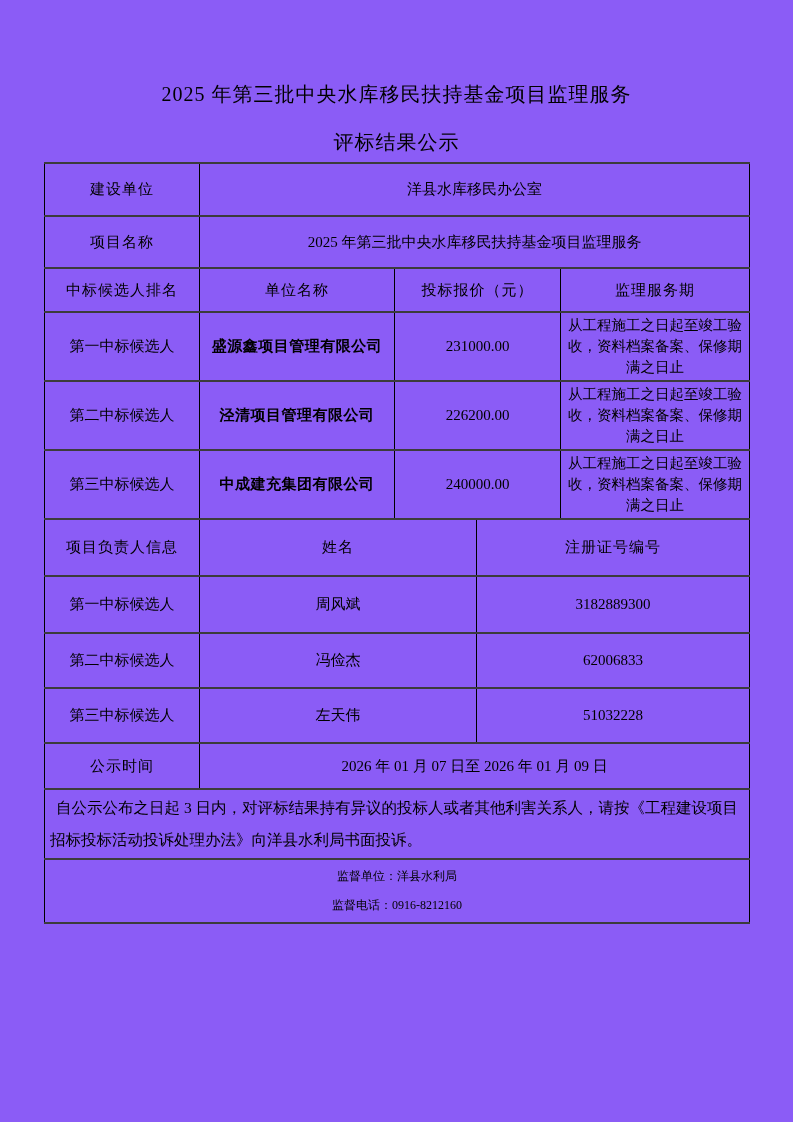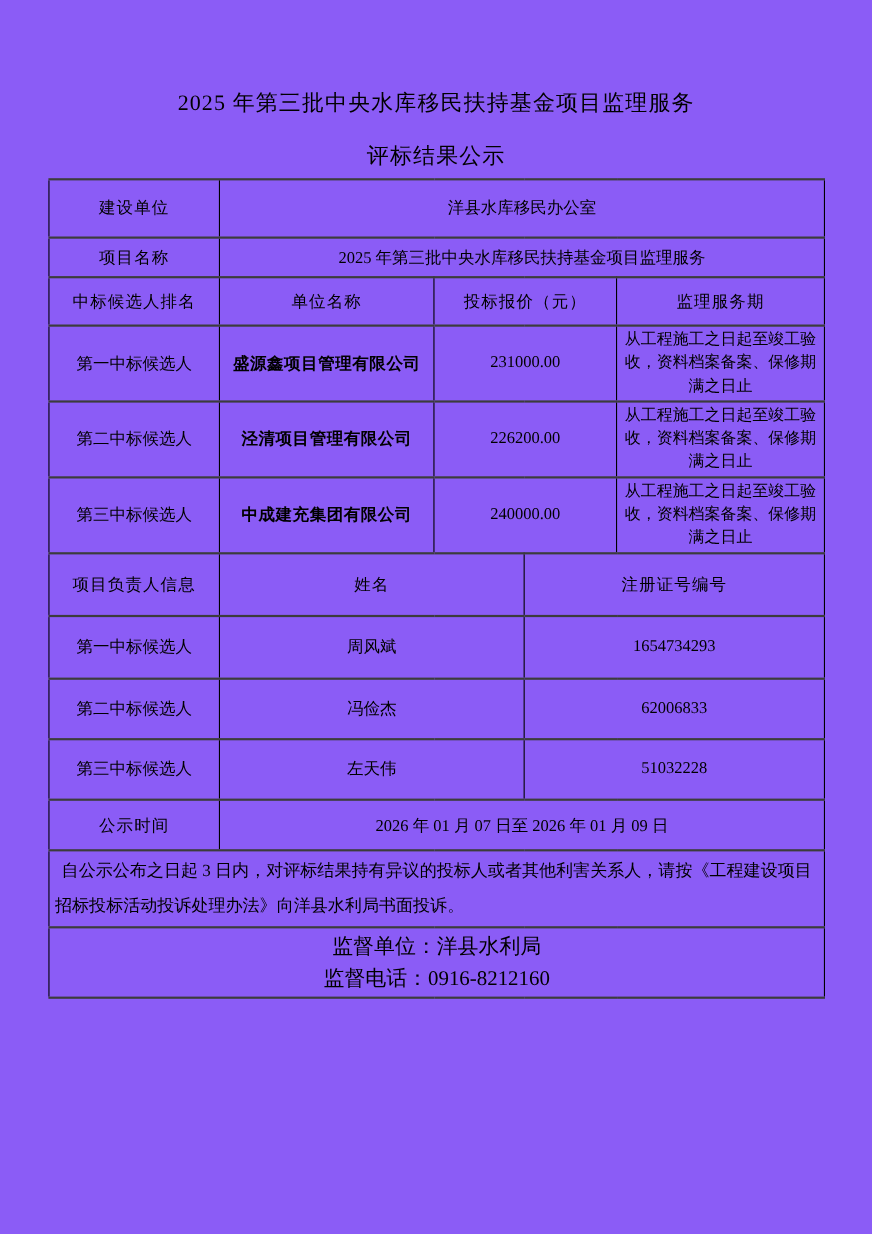--- a/index.html
+++ b/index.html
@@ -34,21 +34,21 @@
     overflow:hidden;
   }
   td.lbl{letter-spacing:1px;margin-left:40px;}
   td.company{font-weight:bold;letter-spacing:0.5px;}
   td.period{font-size:14.5px;line-height:21px;padding:2px 4px;}
   td.left{text-align:left;padding-left:11px;}
   td.notice-cell{
     text-align:justify;text-align-last:left;
     font-size:15.5px;line-height:32px;padding:8px 11px;
   }
-  td.supervision-cell{text-align:left;padding:6px 11px;line-height:29px;font-size:19px;margin-top:32px;}
+  td.supervision-cell{text-align:left;padding:6px 11px;line-height:29px;font-size:12px;margin-top:32px;}
   .bold-name{font-weight:normal;}
 
   .footer{
     position:absolute;top:905px;right:113px;
     text-align:right;font-size:17px;line-height:45px;
     letter-spacing:1px;
   }
 </style>
 </head>
 <body>
@@ -68,21 +68,21 @@
         <col style="width:84px">
         <col style="width:189px">
     </colgroup>
 
     <tbody>
         <tr style="height:53px">
       <td class="lbl">建设单位</td>
       <td colspan="4">洋县水库移民办公室</td>
     </tr>
 
-    <tr style="height:36px">
+    <tr style="height:52px">
       <td class="lbl">项目名称</td>
       <td colspan="4">2025 年第三批中央水库移民扶持基金项目监理服务</td>
     </tr>
 
     <tr style="height:44px">
       <td class="lbl">中标候选人排名</td>
       <td class="lbl">单位名称</td>
       <td class="lbl" colspan="2">投标报价（元）</td>
       <td class="lbl">监理服务期</td>
     </tr>
@@ -110,21 +110,21 @@
 
     <tr style="height:57px">
       <td class="lbl">项目负责人信息</td>
       <td colspan="2" class="lbl">姓名</td>
       <td colspan="2" class="lbl">注册证号编号</td>
     </tr>
 
     <tr style="height:57px">
       <td>第一中标候选人</td>
       <td colspan="2">周风斌</td>
-      <td colspan="2">1654734293</td>
+      <td colspan="2">3182889300</td>
     </tr>
 
     <tr style="height:55px">
       <td>第二中标候选人</td>
       <td colspan="2" class="bold-name">冯俭杰</td>
       <td colspan="2">62006833</td>
     </tr>
 
     <tr style="height:55px">
       <td>第三中标候选人</td>

